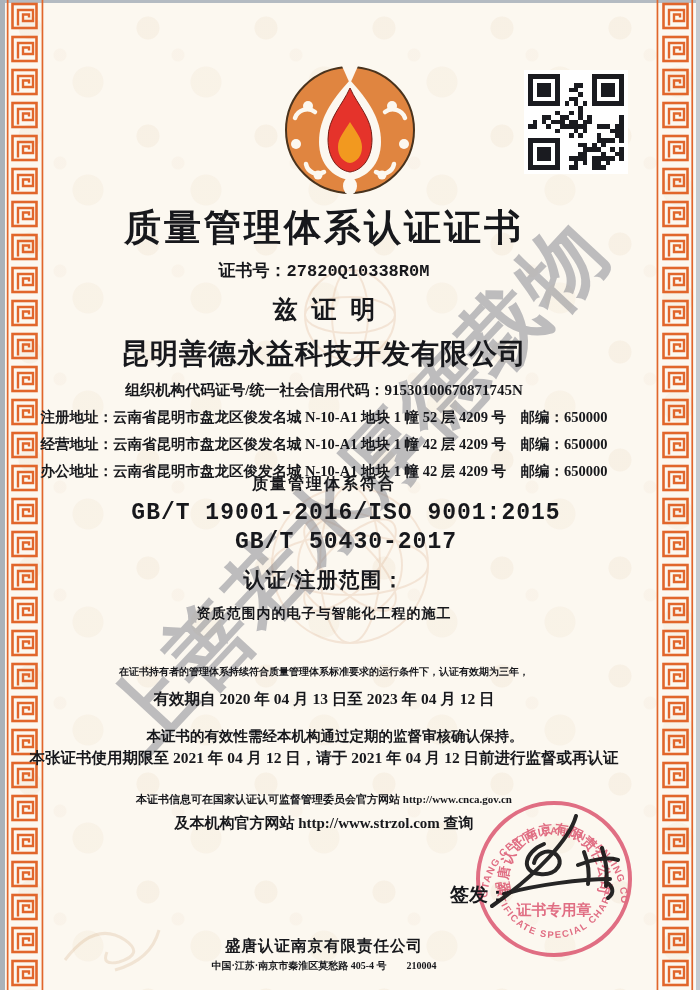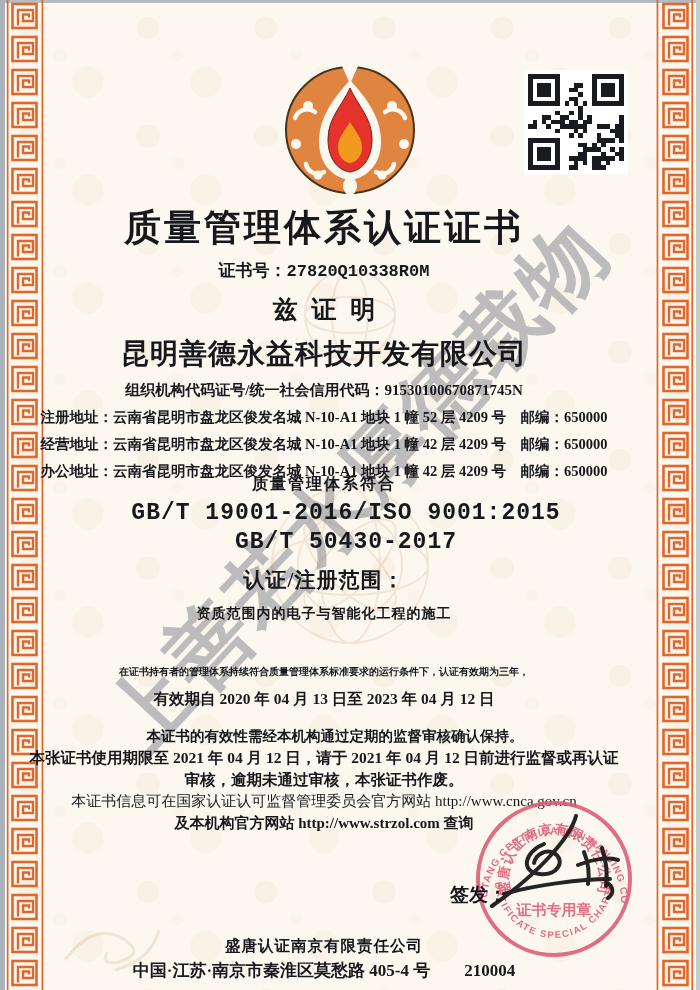--- a/index.html
+++ b/index.html
@@ -35,25 +35,25 @@
   .stdline2{ top:529px; }
   .stdline { font-size:23px; font-weight:700; letter-spacing:1px;
              font-family:"Liberation Mono","DejaVu Sans Mono",monospace;padding-left:44px; }
   .scopehead { top:566px; font-size:21px; font-weight:800; letter-spacing:1px; }
   .scopetext { top:605px; font-size:14px; font-weight:700; letter-spacing:1px; }
   .val1  { top:665px; font-size:10px; font-weight:600; }
   .val2  { top:689px; font-size:15.5px; font-weight:800; }
   .note1 { top:727px; font-size:14.5px; font-weight:600;padding-left:22px; }
   .note2 { top:748px; font-size:15.5px; font-weight:800; }
   .note3 { top:770px; font-size:15.5px; font-weight:800; }
-  .note4 { top:792px; font-size:15px; font-weight:400; }
+  .note4 { top:792px; font-size:11px; font-weight:700; }
   .note5 { top:814px; font-size:15px; font-weight:600; }
   .signoff { left:450px; top:882px; font-size:19px; font-weight:700; }
   .footco  { top:936px; font-size:15.5px; font-weight:700; letter-spacing:1px; }
-  .footad  { top:959px; font-size:17px; font-weight:600; }
+  .footad  { top:959px; font-size:10px; font-weight:600; }
 
   .watermark {
     left:80px; top:700px; font-size:84px; font-weight:700; letter-spacing:2px;
     color:rgba(122,124,133,0.48); white-space:nowrap;
     transform:rotate(-47deg); transform-origin:0 0; pointer-events:none;
   }
   .qr { left:524px; top:70px; width:104px; height:104px; background:#fff; padding:4px; }
   .stamp { left:470px; top:795px; }
   .sig   { left:458px; top:810px; }
   .logo  { left:262px; top:54px; }
@@ -338,21 +338,20 @@
   </div>
   <div class="abs ctr stdhead">质量管理体系符合</div>
   <div class="abs ctr stdline stdline1">GB/T 19001-2016/ISO 9001:2015</div>
   <div class="abs ctr stdline stdline2">GB/T 50430-2017</div>
   <div class="abs ctr scopehead">认证/注册范围：</div>
   <div class="abs ctr scopetext">资质范围内的电子与智能化工程的施工</div>
   <div class="abs ctr val1">在证书持有者的管理体系持续符合质量管理体系标准要求的运行条件下，认证有效期为三年，</div>
   <div class="abs ctr val2">有效期自 2020 年 04 月 13 日至 2023 年 04 月 12 日</div>
   <div class="abs ctr note1">本证书的有效性需经本机构通过定期的监督审核确认保持。</div>
   <div class="abs ctr note2">本张证书使用期限至 2021 年 04 月 12 日，请于 2021 年 04 月 12 日前进行监督或再认证</div>
-  <div class="abs ctr note3">审核，逾期未通过审核，本张证书作废。</div>
   <div class="abs ctr note4">本证书信息可在国家认证认可监督管理委员会官方网站 http://www.cnca.gov.cn</div>
   <div class="abs ctr note5">及本机构官方网站 http://www.strzol.com 查询</div>
 
   <svg class="abs stamp" width="168" height="168" viewBox="-84 -84 168 168" opacity="0.88">
     <defs>
       <path id="arcTop" d="M -67 22 A 67 67 0 1 1 67 22"></path>
       <path id="arcBot" d="M -59 0 A 59 59 0 0 0 59 0"></path>
       <path id="arcCn" d="M -44 14 A 46 46 0 1 1 44 14"></path>
     </defs>
     <circle r="76" fill="none" stroke="#dd5b74" stroke-width="4"></circle>

